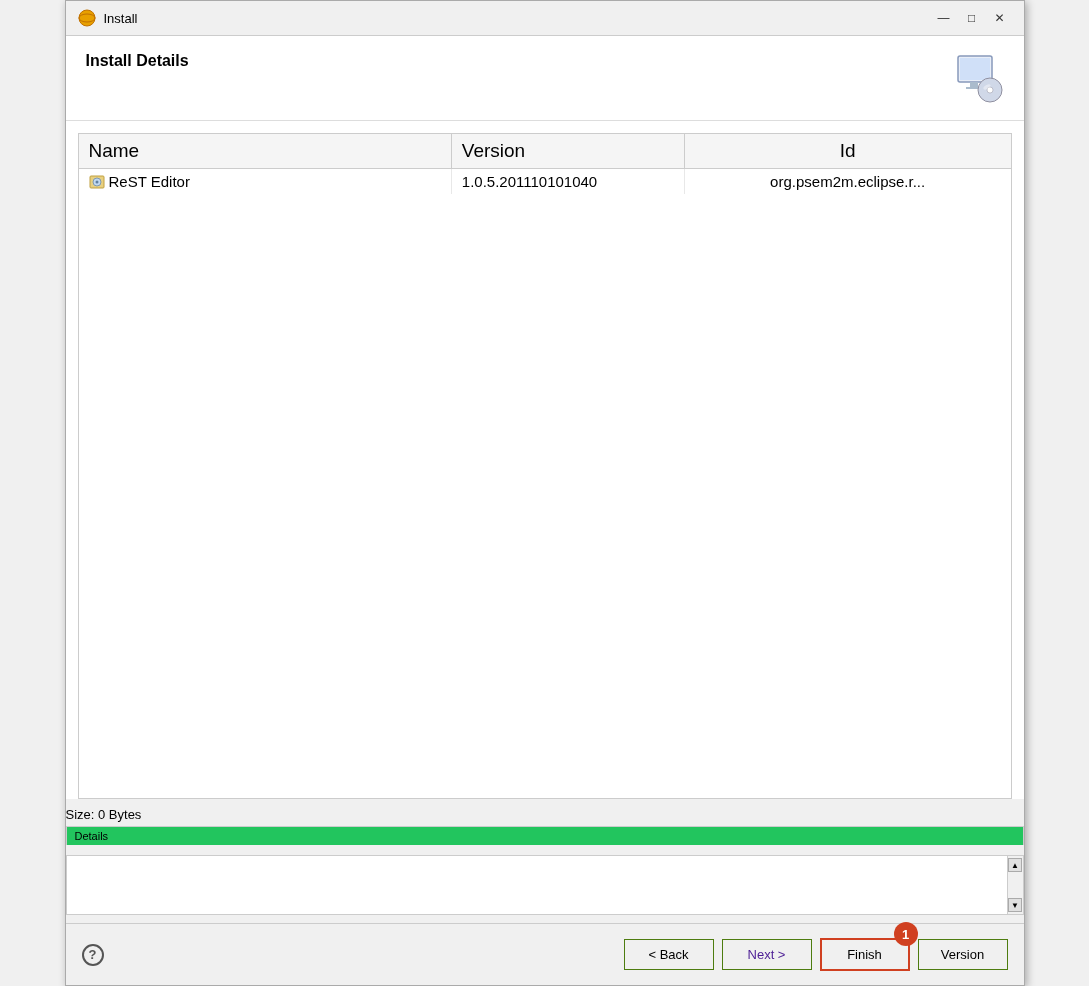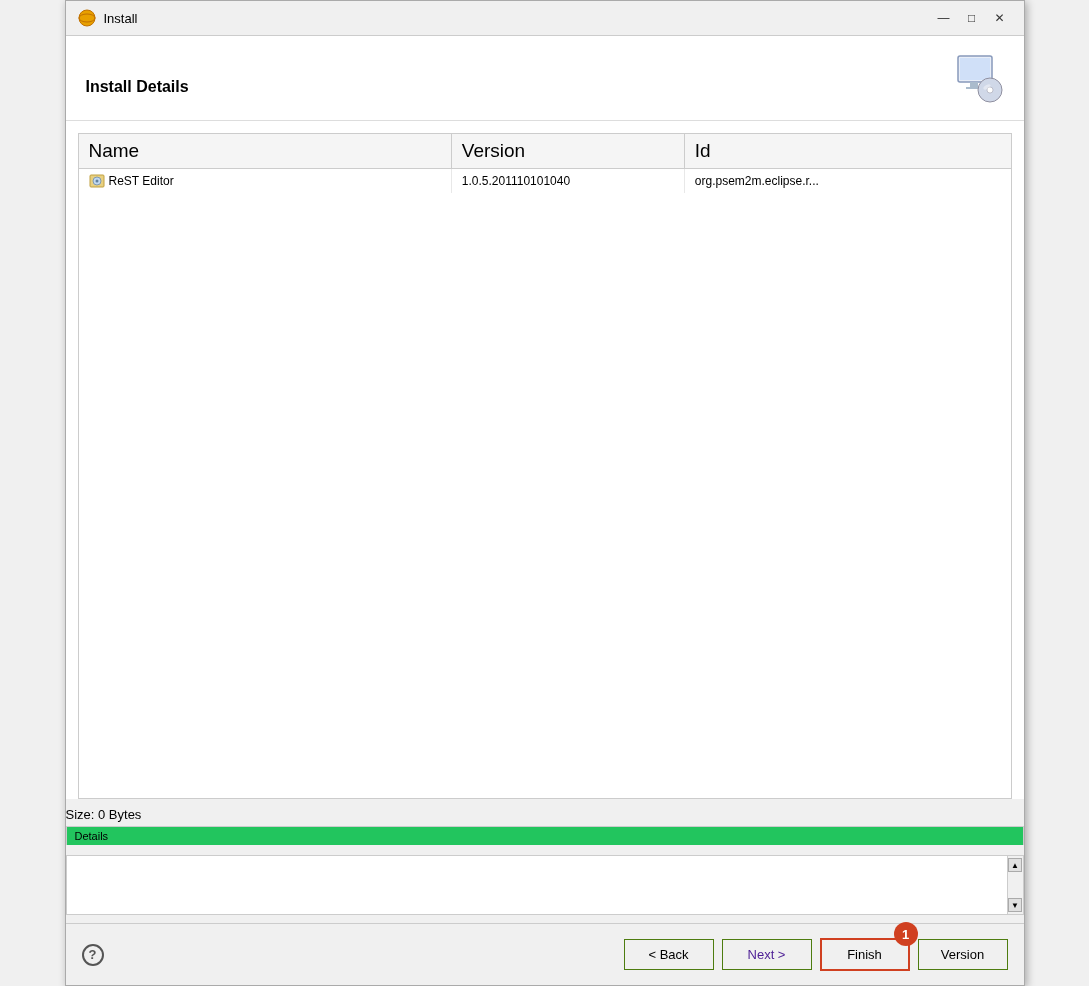--- a/index.html
+++ b/index.html
@@ -74,21 +74,21 @@
     }
     .header-section {
       background: #fff;
       padding: 16px 20px 16px 20px;
       display: flex;
       align-items: flex-start;
       justify-content: space-between;
       border-bottom: 1px solid #ddd;
       flex-shrink: 0;
     }
-    .header-text { flex: 1; margin-top: 26px; }
+    .header-text { flex: 1; }
     .header-title {
       font-size: 16px;
       font-weight: bold;
       color: #000;
       margin-bottom: 6px;
     }
     .header-subtitle {
       font-size: 13px;
       color: #333;
     }
@@ -129,21 +129,21 @@
       border-bottom: 1px solid #ccc;
       font-weight: normal;
       font-size: 19px;
       color: #000;
     }
     th:not(:last-child) {
       border-right: 1px solid #ccc;
     }
     td {
       padding: 4px 10px;
-      font-size: 12px;
+      font-size: 15px;
       color: #000;
       vertical-align: middle;
     }
     td:not(:last-child) {
       border-right: 1px solid #e8e8e8;
     }
     .item-icon {
       display: inline-flex;
       align-items: center;
       justify-content: center;
@@ -275,21 +275,21 @@
       color: #fff;
       font-size: 13px;
       font-weight: bold;
       display: flex;
       align-items: center;
       justify-content: center;
     }
 
     .col-name { width: 40%; }
     .col-version { width: 25%; }
-    .col-id { width: 35%; }
+    .col-id { width: 35%; text-align: center; }
   </style>
 </head>
 <body>
 
 <div class="dialog">
 
   <div class="title-bar">
     <div class="title-bar-left">
       <div class="title-bar-icon">
 

